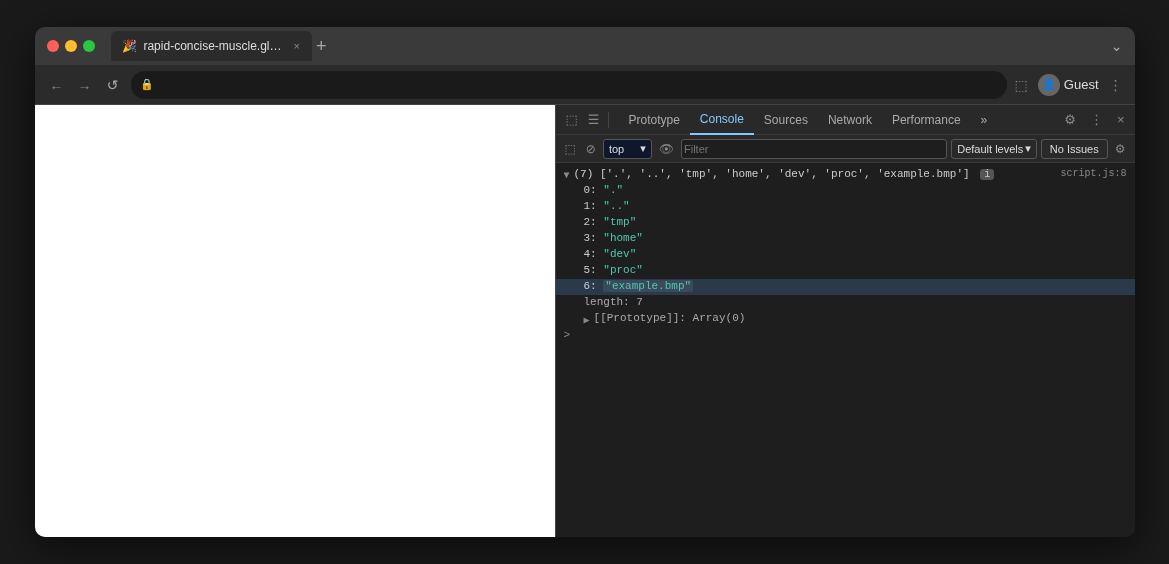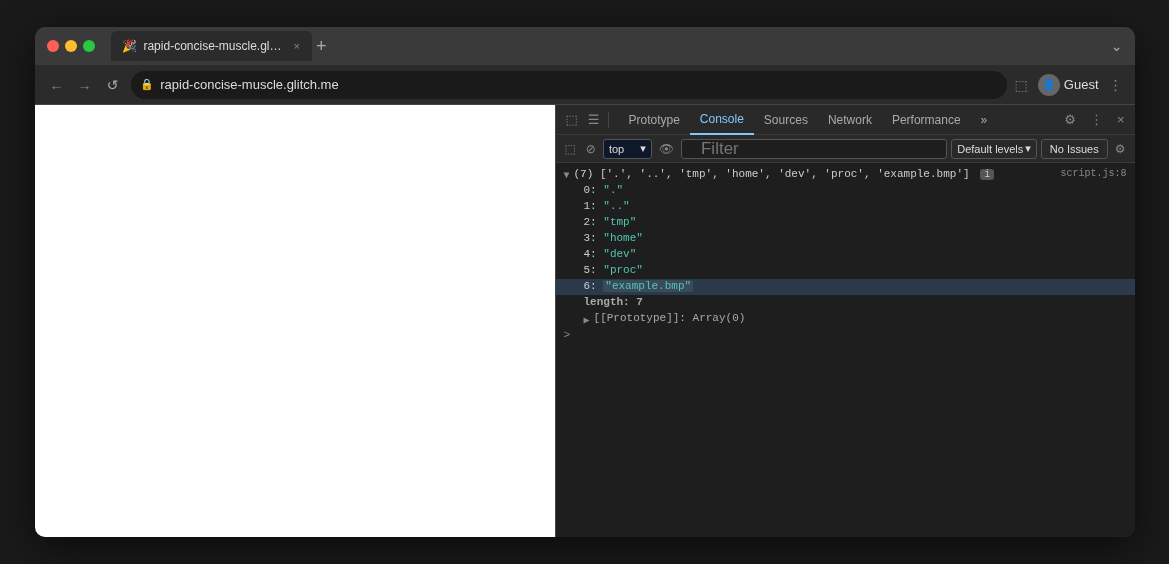--- a/index.html
+++ b/index.html
@@ -285,23 +285,23 @@
       font-size: 11px;
       cursor: pointer;
       height: 20px;
     }
 
     .filter-input {
       flex: 1;
       background: #1e1e1e;
       border: 1px solid #555;
       border-radius: 3px;
-      padding: 1px 19px;
+      padding: 1px 2px;
       color: #aaa;
-      font-size: 17px;
+      font-size: 11px;
       height: 20px;
     }
 
     .default-levels-btn {
       display: flex;
       align-items: center;
       gap: 2px;
       background: transparent;
       border: 1px solid #555;
       border-radius: 3px;
@@ -412,21 +412,20 @@
     </div>
     <span class="title-bar-right">⌄</span>
   </div>
 
   <div class="address-bar">
     <span class="nav-btn">←</span>
     <span class="nav-btn">→</span>
     <span class="refresh-btn">↺</span>
     <div class="url-box">
       <span class="lock-icon">🔒</span>
-      <span class="url-text">rapid-concise-muscle.glitch.me</span>
     </div>
     <div class="address-bar-right">
       <span class="icon-btn">⬚</span>
       <div class="profile-btn">
         <div class="profile-circle">👤</div>
         <span>Guest</span>
       </div>
       <span class="icon-btn">⋮</span>
     </div>
   </div>
@@ -528,21 +527,21 @@
 
         <div class="console-line indent-1" style="background:#2a3a4a;">
           <div class="console-line-content">
             <span class="prop-key">6: </span>
             <span class="prop-val-string prop-highlighted">"example.bmp"</span>
           </div>
         </div>
 
         <div class="console-line indent-1">
           <div class="console-line-content">
-            <span style="color:#aaa;font-weight:bold;">length: 7</span>
+            <span style="color:#aaa;">length: 7</span>
           </div>
         </div>
 
         <div class="console-line indent-1">
           <span class="expand-arrow">▶</span>
           <div class="console-line-content">
             <span style="color:#aaa;">[[Prototype]]: Array(0)</span>
           </div>
         </div>
 

